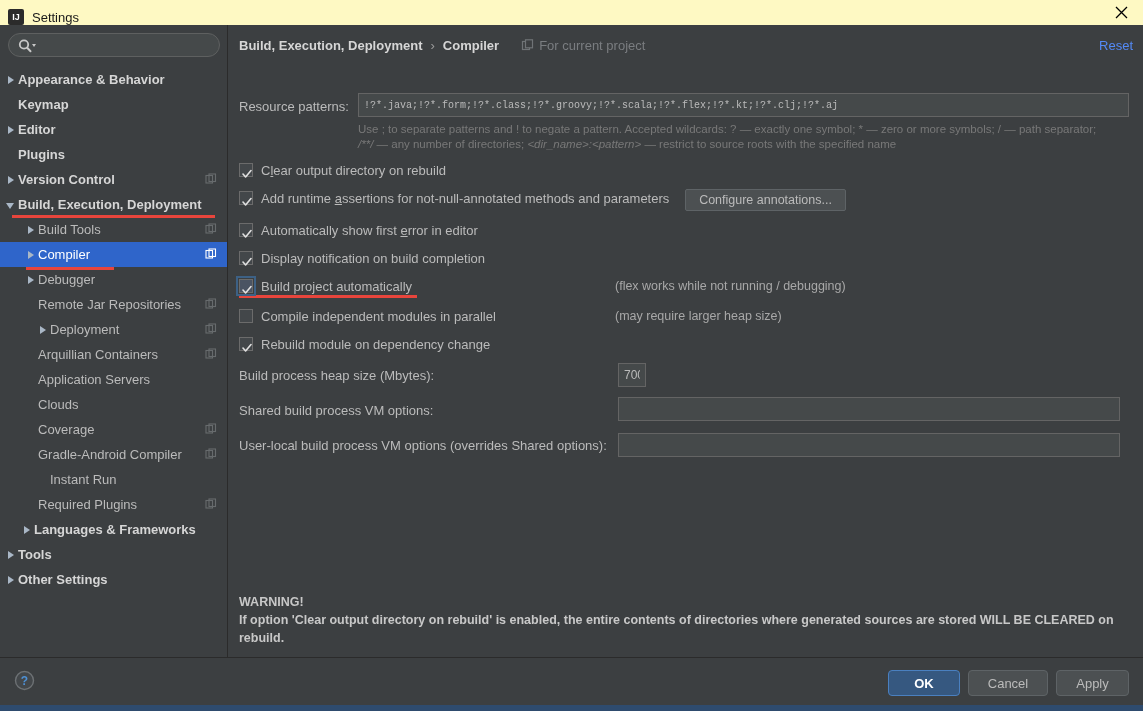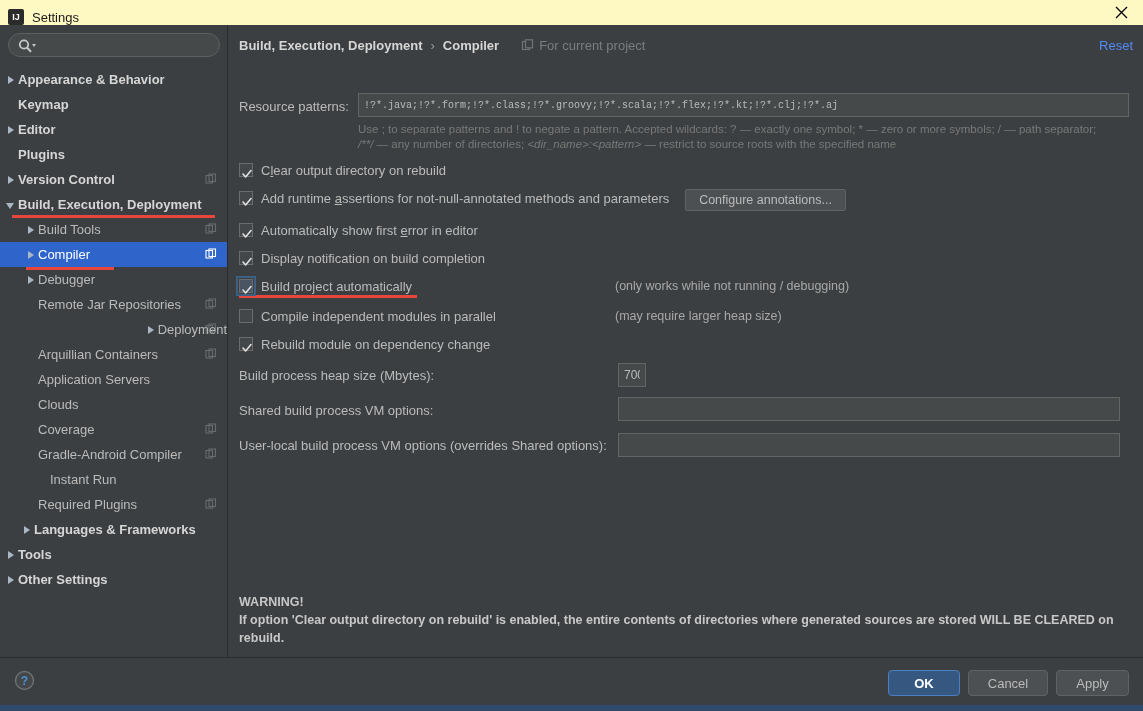--- a/index.html
+++ b/index.html
@@ -389,21 +389,21 @@
           <span class="tree-label">Debugger</span>
         </div>
         <div class="tree-row" style="padding-left: 20px;">
           <span class="tree-arrow none"></span>
           <span class="tree-label">Remote Jar Repositories</span>
           <span class="tree-badge"><svg width="12" height="12" viewBox="0 0 12 12">
               <rect x="1" y="2.5" width="6.5" height="7.5" stroke="#8b8f91" stroke-width="1.1" fill="none"></rect>
               <rect x="4" y="1" width="6.5" height="7.5" stroke="#8b8f91" stroke-width="1.1" fill="none"></rect>
             </svg></span>
         </div>
-        <div class="tree-row" style="padding-left: 32px; justify-content: flex-end;">
+        <div class="tree-row" style="padding-left: 32px;">
           <span class="tree-arrow">
             <span class="tri-right"></span>
           </span>
           <span class="tree-label">Deployment</span>
           <span class="tree-badge"><svg width="12" height="12" viewBox="0 0 12 12">
               <rect x="1" y="2.5" width="6.5" height="7.5" stroke="#8b8f91" stroke-width="1.1" fill="none"></rect>
               <rect x="4" y="1" width="6.5" height="7.5" stroke="#8b8f91" stroke-width="1.1" fill="none"></rect>
             </svg></span>
         </div>
         <div class="tree-row" style="padding-left: 20px;">
@@ -525,21 +525,21 @@
         </div>
         <div class="cbrow" style="left: 11px; top: 224px;">
           <span class="cbox">
             <span class="check"><svg width="10" height="10" viewBox="0 0 10 10">
                 <path d="M1,5 L3.6,8 L9,1.5" stroke="#e0e0e0" stroke-width="1.6" fill="none" stroke-linecap="round" stroke-linejoin="round"></path>
               </svg></span>
           </span>
           <span class="cbtext">Display notification on build completion</span>
         </div>
         <span class="red-underline" style="left: 11px; top: 270px; width: 178px;"></span>
-        <div class="side-note" style="left: 387px; top: 254px;">(only works while not running / debugging)</div>
+        <div class="side-note" style="left: 387px; top: 254px;">(flex works while not running / debugging)</div>
         <div class="cbrow" style="left: 11px; top: 252px;">
           <span class="cbox focused">
             <span class="check"><svg width="10" height="10" viewBox="0 0 10 10">
                 <path d="M1,5 L3.6,8 L9,1.5" stroke="#e0e0e0" stroke-width="1.6" fill="none" stroke-linecap="round" stroke-linejoin="round"></path>
               </svg></span>
           </span>
           <span class="cbtext">Build project automatically</span>
         </div>
         <div class="side-note" style="left: 387px; top: 284px;">(may require larger heap size)</div>
         <div class="cbrow" style="left: 11px; top: 282px;">

